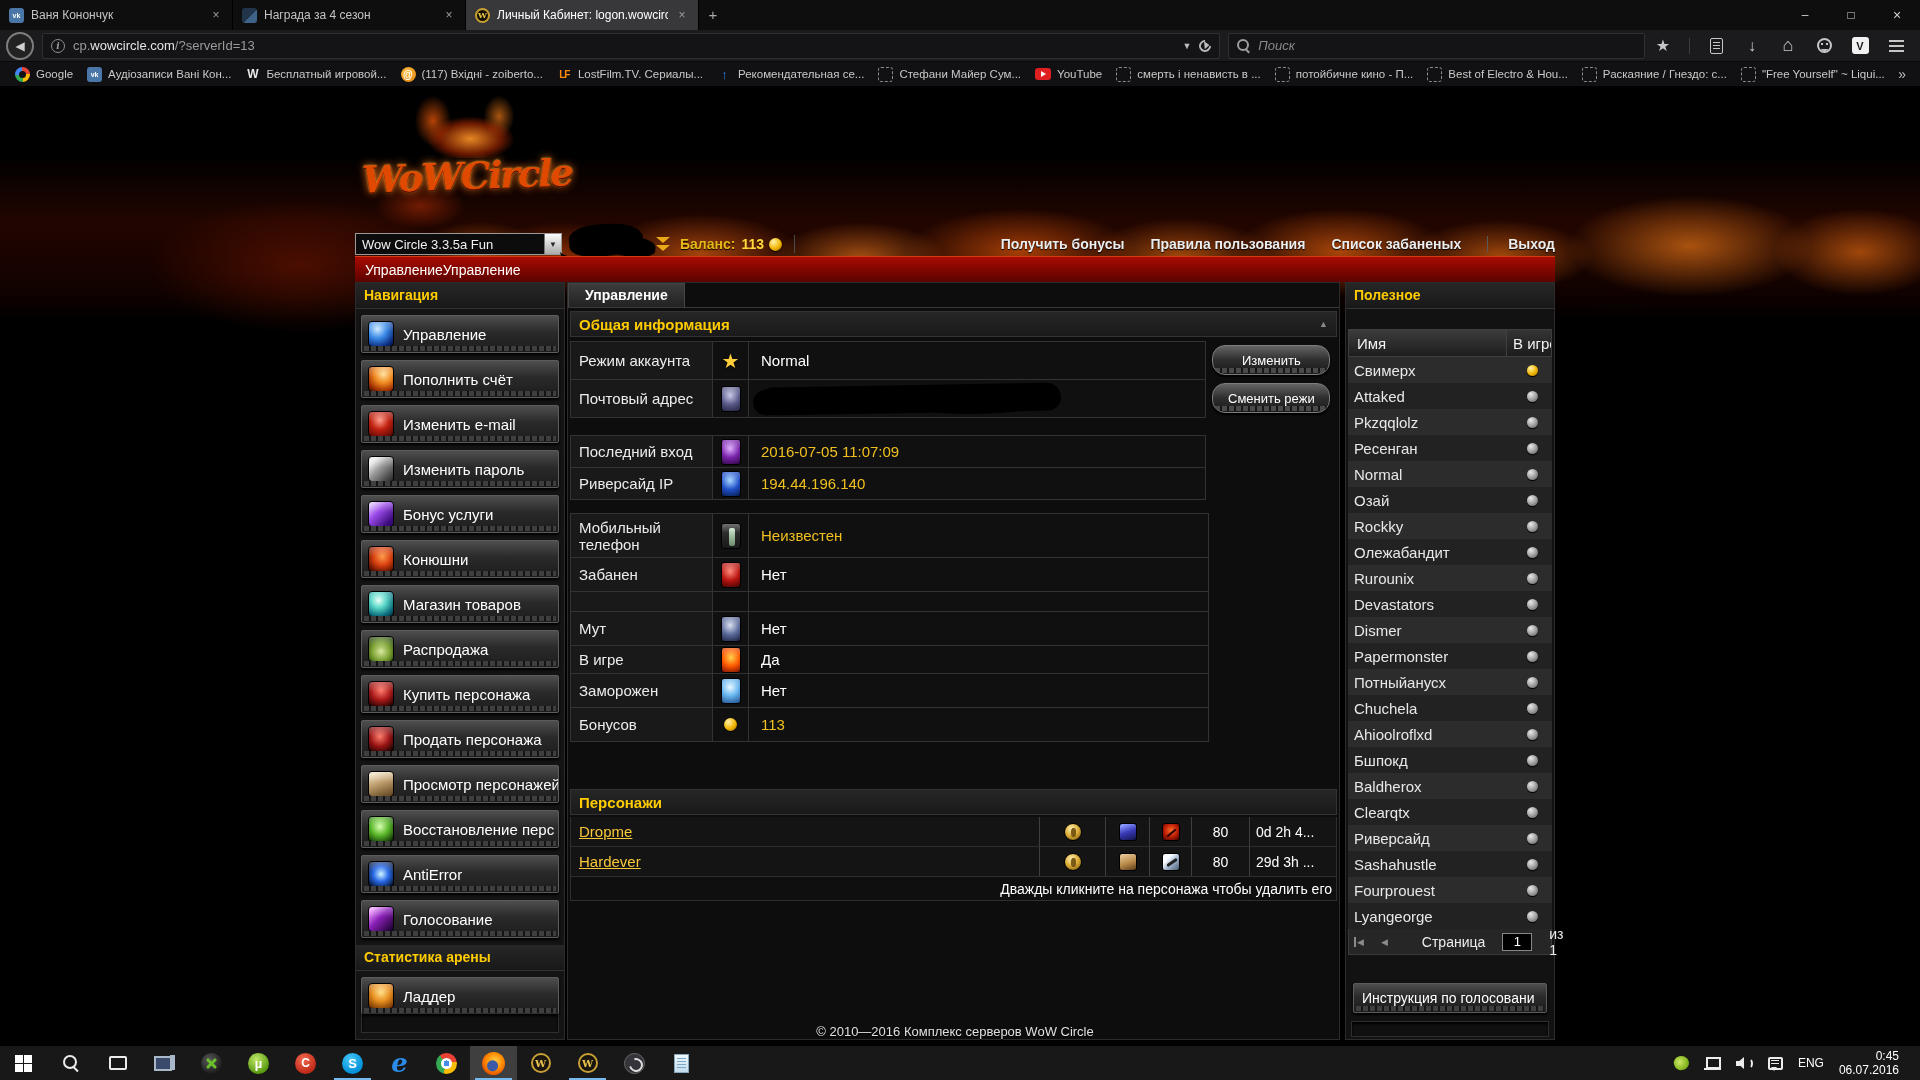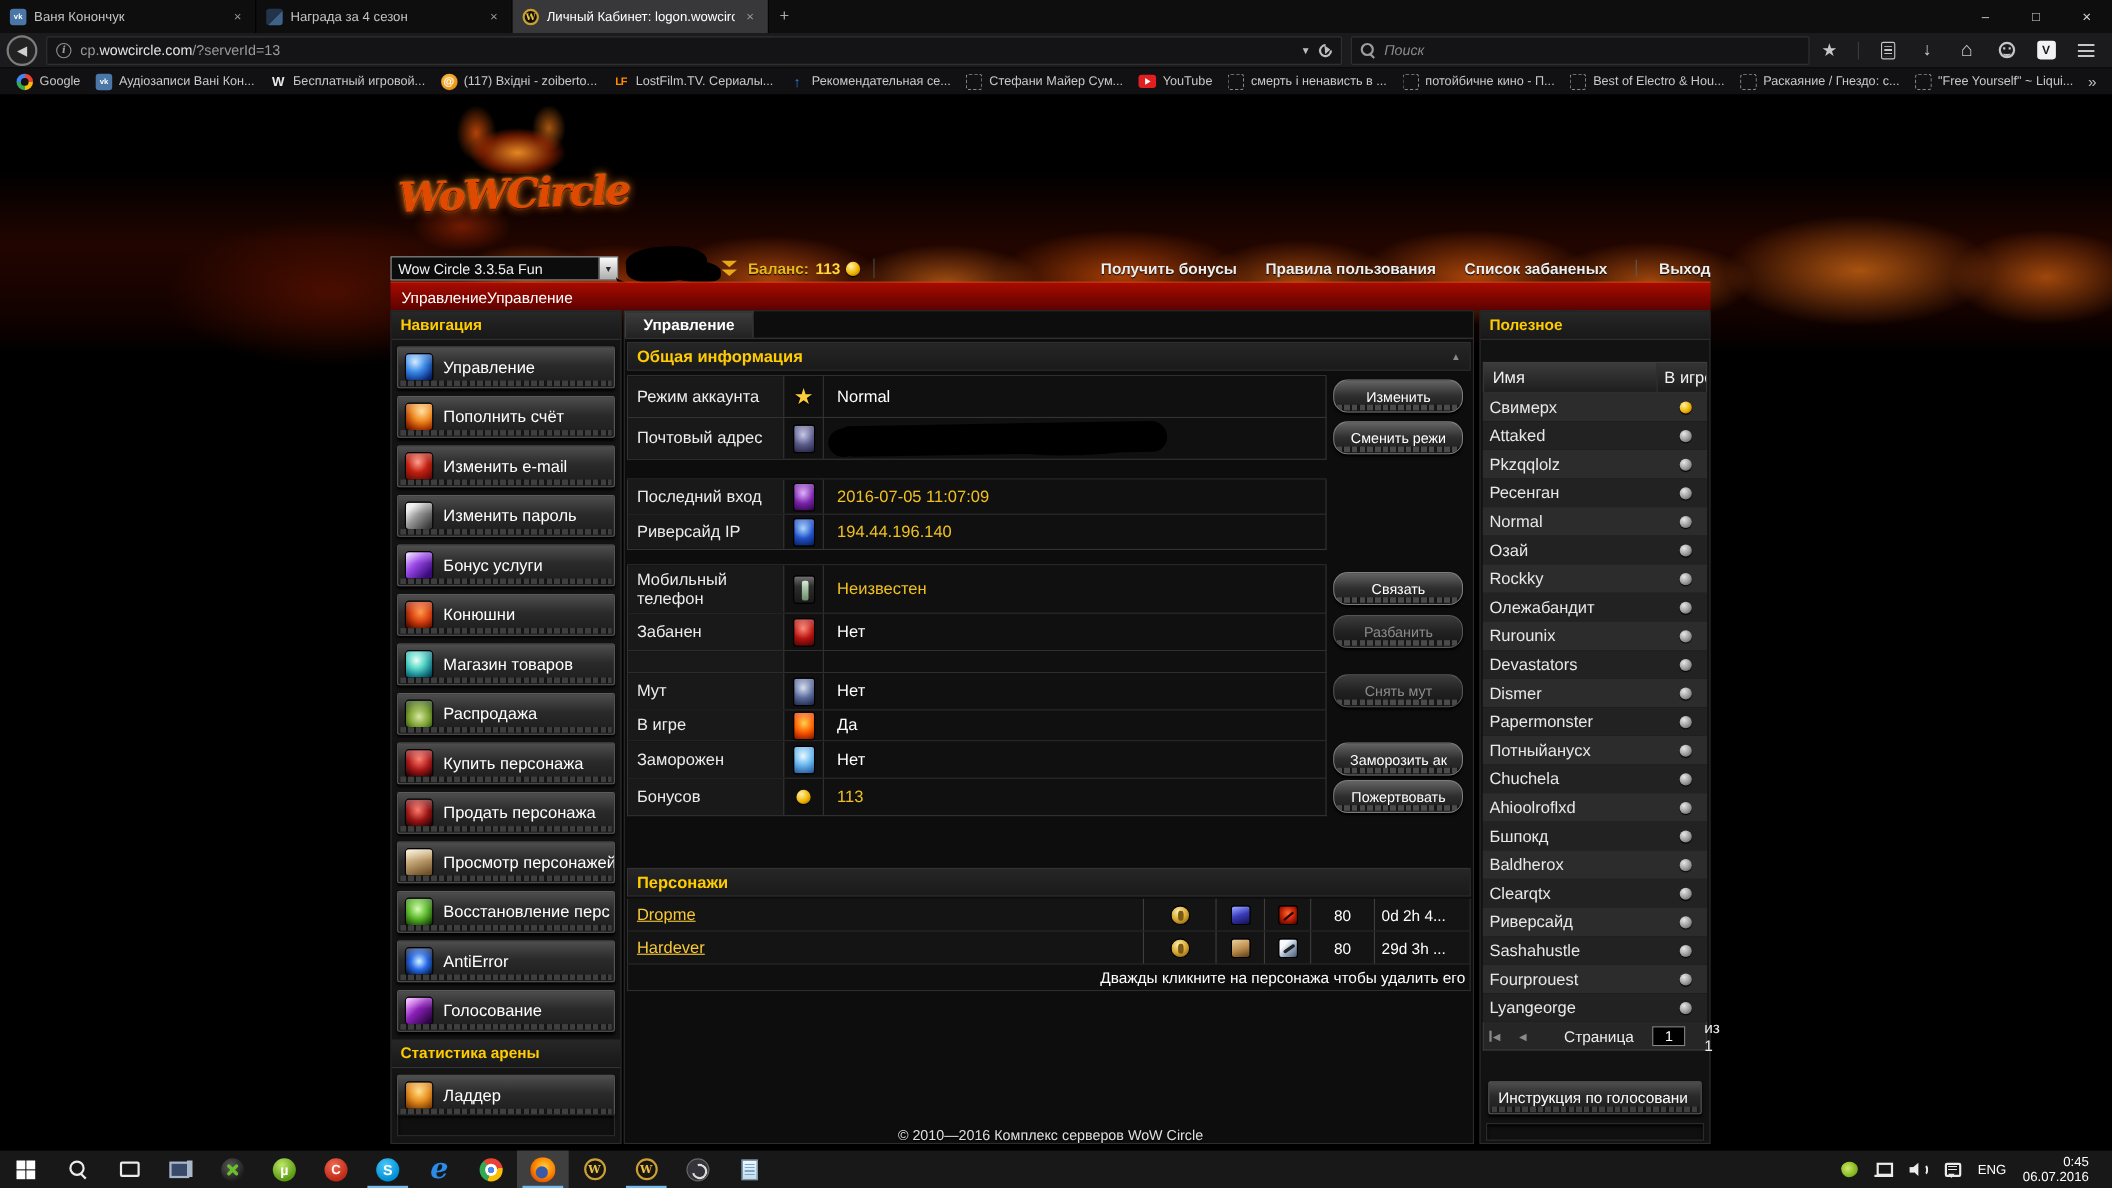--- a/index.html
+++ b/index.html
@@ -658,39 +658,20 @@
               <div class="ivalue">Нет</div>
             </div>
             <div class="irow r34">
               <div class="ilabel">Бонусов</div>
               <div class="iicon">
                 <span class="coin gold"></span>
               </div>
               <div class="ivalue hl">113</div>
             </div>
           </div>
-          <div class="ibtns">
-            <div class="bwrap r44">
-              <div class="gbtn">Связать</div>
-            </div>
-            <div class="bwrap r34">
-              <div class="gbtn disabled">Разбанить</div>
-            </div>
-            <div class="bwrap r20"></div>
-            <div class="bwrap r34">
-              <div class="gbtn disabled">Снять мут</div>
-            </div>
-            <div class="bwrap r28"></div>
-            <div class="bwrap r34">
-              <div class="gbtn">Заморозить ак</div>
-            </div>
-            <div class="bwrap r34">
-              <div class="gbtn">Пожертвовать</div>
-            </div>
-          </div>
         </div>
 
       <div class="sec-h sec-chars">
         <span>Персонажи</span>
       </div>
       <div class="ctable">
         <div id="charRows">
             <div class="crow">
               <div class="cc cc-nick">
                 <span class="nick-link">Dropme</span>

